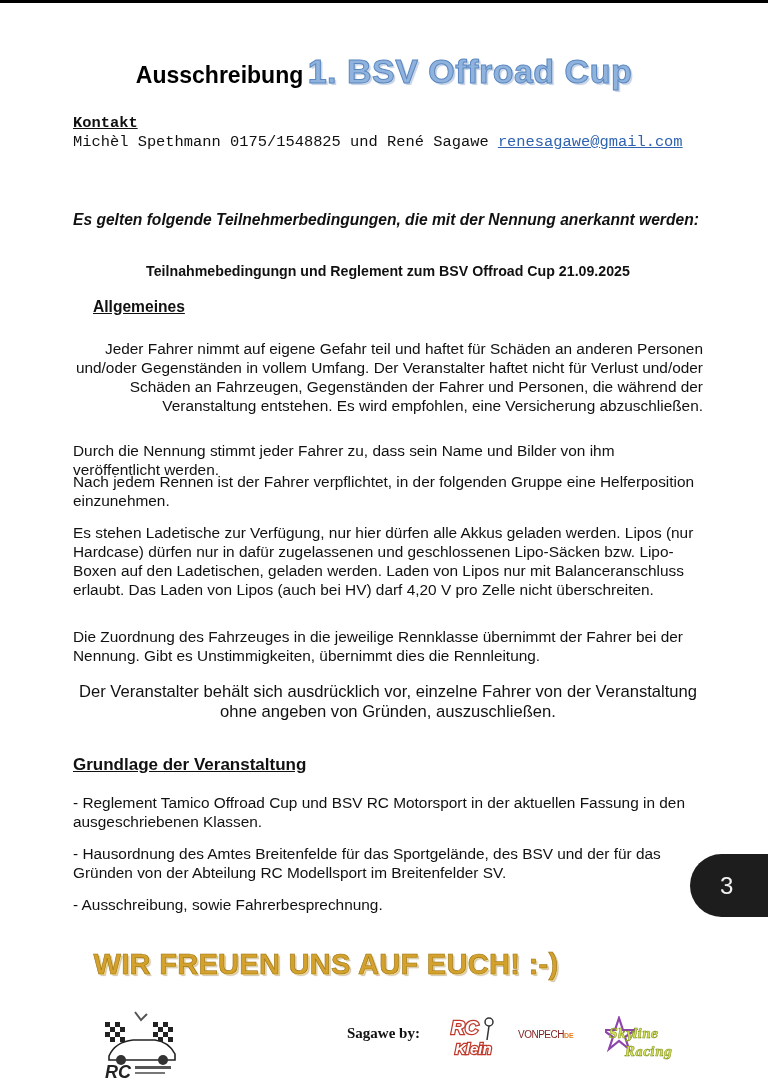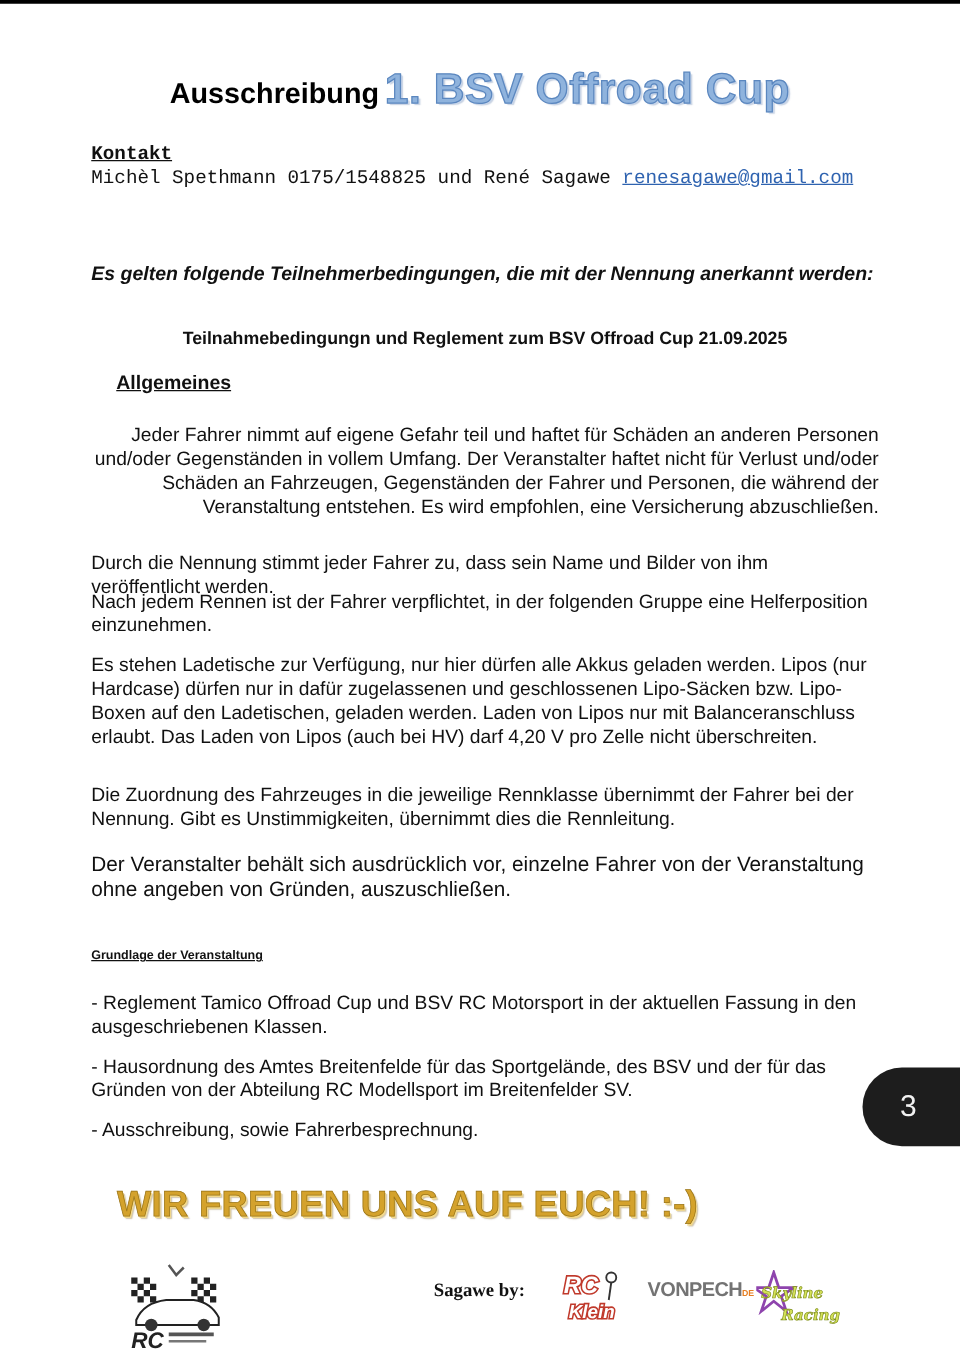--- a/index.html
+++ b/index.html
@@ -60,23 +60,23 @@
 <div class="block bold" style="top:210px; font-size:15.6px;font-style:italic;">Es gelten folgende Teilnehmerbedingungen, die mit der Nennung anerkannt werden:</div>
 <div class="block bold center" style="top:262px; font-size:14.2px;">Teilnahmebedingungn und Reglement zum BSV Offroad Cup 21.09.2025</div>
 
 <div class="block bold ul" style="top:297px; font-size:15.6px;margin-left:20px;">Allgemeines</div>
 
 <p class="block para" style="top:339px;text-align:right;">Jeder Fahrer nimmt auf eigene Gefahr teil und haftet für Schäden an anderen Personen und/oder Gegenständen in vollem Umfang. Der Veranstalter haftet nicht für Verlust und/oder Schäden an Fahrzeugen, Gegenständen der Fahrer und Personen, die während der Veranstaltung entstehen. Es wird empfohlen, eine Versicherung abzuschließen.</p>
 <p class="block para" style="top:421px;margin-top:20px;">Durch die Nennung stimmt jeder Fahrer zu, dass sein Name und Bilder von ihm veröffentlicht werden.</p>
 <p class="block para" style="top:472px;">Nach jedem Rennen ist der Fahrer verpflichtet, in der folgenden Gruppe eine Helferposition einzunehmen.</p>
 <p class="block para" style="top:523px;">Es stehen Ladetische zur Verfügung, nur hier dürfen alle Akkus geladen werden. Lipos (nur Hardcase) dürfen nur in dafür zugelassenen und geschlossenen Lipo-Säcken bzw. Lipo-Boxen auf den Ladetischen, geladen werden. Laden von Lipos nur mit Balanceranschluss erlaubt. Das Laden von Lipos (auch bei HV) darf 4,20 V pro Zelle nicht überschreiten.</p>
 <p class="block para" style="top:627px;">Die Zuordnung des Fahrzeuges in die jeweilige Rennklasse übernimmt der Fahrer bei der Nennung. Gibt es Unstimmigkeiten, übernimmt dies die Rennleitung.</p>
-<p class="block para" style="top:682px; font-size:16.6px; line-height:20px;">Der Veranstalter behält sich ausdrücklich vor, einzelne Fahrer von der Veranstaltung ohne angeben von Gründen, auszuschließen.</p>
+<p class="block para" style="top:682px; font-size:16.6px; line-height:20px;text-align:center;">Der Veranstalter behält sich ausdrücklich vor, einzelne Fahrer von der Veranstaltung ohne angeben von Gründen, auszuschließen.</p>
 
-<div class="block bold ul" style="top:755px; font-size:10px;">Grundlage der Veranstaltung</div>
+<div class="block bold ul" style="top:755px; font-size:17px;">Grundlage der Veranstaltung</div>
 
 <p class="block para" style="top:793px;">- Reglement Tamico Offroad Cup und BSV RC Motorsport in der aktuellen Fassung in den ausgeschriebenen Klassen.</p>
 <p class="block para" style="top:844px;">- Hausordnung des Amtes Breitenfelde für das Sportgelände, des BSV und der für das Gründen von der Abteilung RC Modellsport im Breitenfelder SV.</p>
 <p class="block para" style="top:895px;">- Ausschreibung, sowie Fahrerbesprechnung.</p>
 
 <div class="page-badge">3</div>
 
 <div class="welcome">WIR FREUEN UNS AUF EUCH! :-)</div>
 
 <div class="footer-logo" style="left:95px; top:1008px; width:90px; height:72px;">
@@ -114,21 +114,21 @@
 <div class="footer-logo" style="left:447px; top:1014px; width:50px; height:46px;">
   <svg width="50" height="46" viewBox="0 0 50 46">
     <text x="4" y="20" font-family="Liberation Sans, sans-serif" font-style="italic" font-weight="bold" font-size="19" fill="#fff" stroke="#c0392b" stroke-width="2.5" paint-order="stroke">RC</text>
     <text x="8" y="40" font-family="Liberation Sans, sans-serif" font-style="italic" font-weight="bold" font-size="15" fill="#fff" stroke="#c0392b" stroke-width="2.5" paint-order="stroke">Klein</text>
     <circle cx="42" cy="8" r="4" fill="none" stroke="#333" stroke-width="1.5"></circle>
     <line x1="42" y1="12" x2="40" y2="26" stroke="#333" stroke-width="1.5"></line>
   </svg>
 </div>
 
 <div class="footer-logo" style="left:518px; top:1024px; width:70px; height:22px;">
-  <span style="font-family:'Liberation Sans',sans-serif; font-weight:bold; font-size:16px; color:#737373; letter-spacing:-0.5px;">VONPECH</span><span style="font-family:'Liberation Sans',sans-serif; font-weight:bold; font-size:7px; color:#e67e22;">DE</span>
+  <span style="font-family:'Liberation Sans',sans-serif; font-weight:normal; font-size:10px; color:#7f1d1d; letter-spacing:-0.5px;">VONPECH</span><span style="font-family:'Liberation Sans',sans-serif; font-weight:bold; font-size:7px; color:#e67e22;">DE</span>
 </div>
 
 <div class="footer-logo" style="left:605px; top:1016px; width:75px; height:48px;">
   <svg width="75" height="48" viewBox="0 0 75 48">
     <polygon points="14,2 18,14 30,14 20,21 24,33 14,25 4,33 8,21 -2,14 10,14" fill="none" stroke="#8e44ad" stroke-width="2.2"></polygon>
     <text x="4" y="22" font-family="DejaVu Serif, serif" font-style="italic" font-weight="bold" font-size="12" fill="#d4e157" stroke="#7a8a1a" stroke-width="0.5">Skyline</text>
     <text x="20" y="40" font-family="DejaVu Serif, serif" font-style="italic" font-weight="bold" font-size="12" fill="#d4e157" stroke="#7a8a1a" stroke-width="0.5">Racing</text>
   </svg>
 </div>
 

